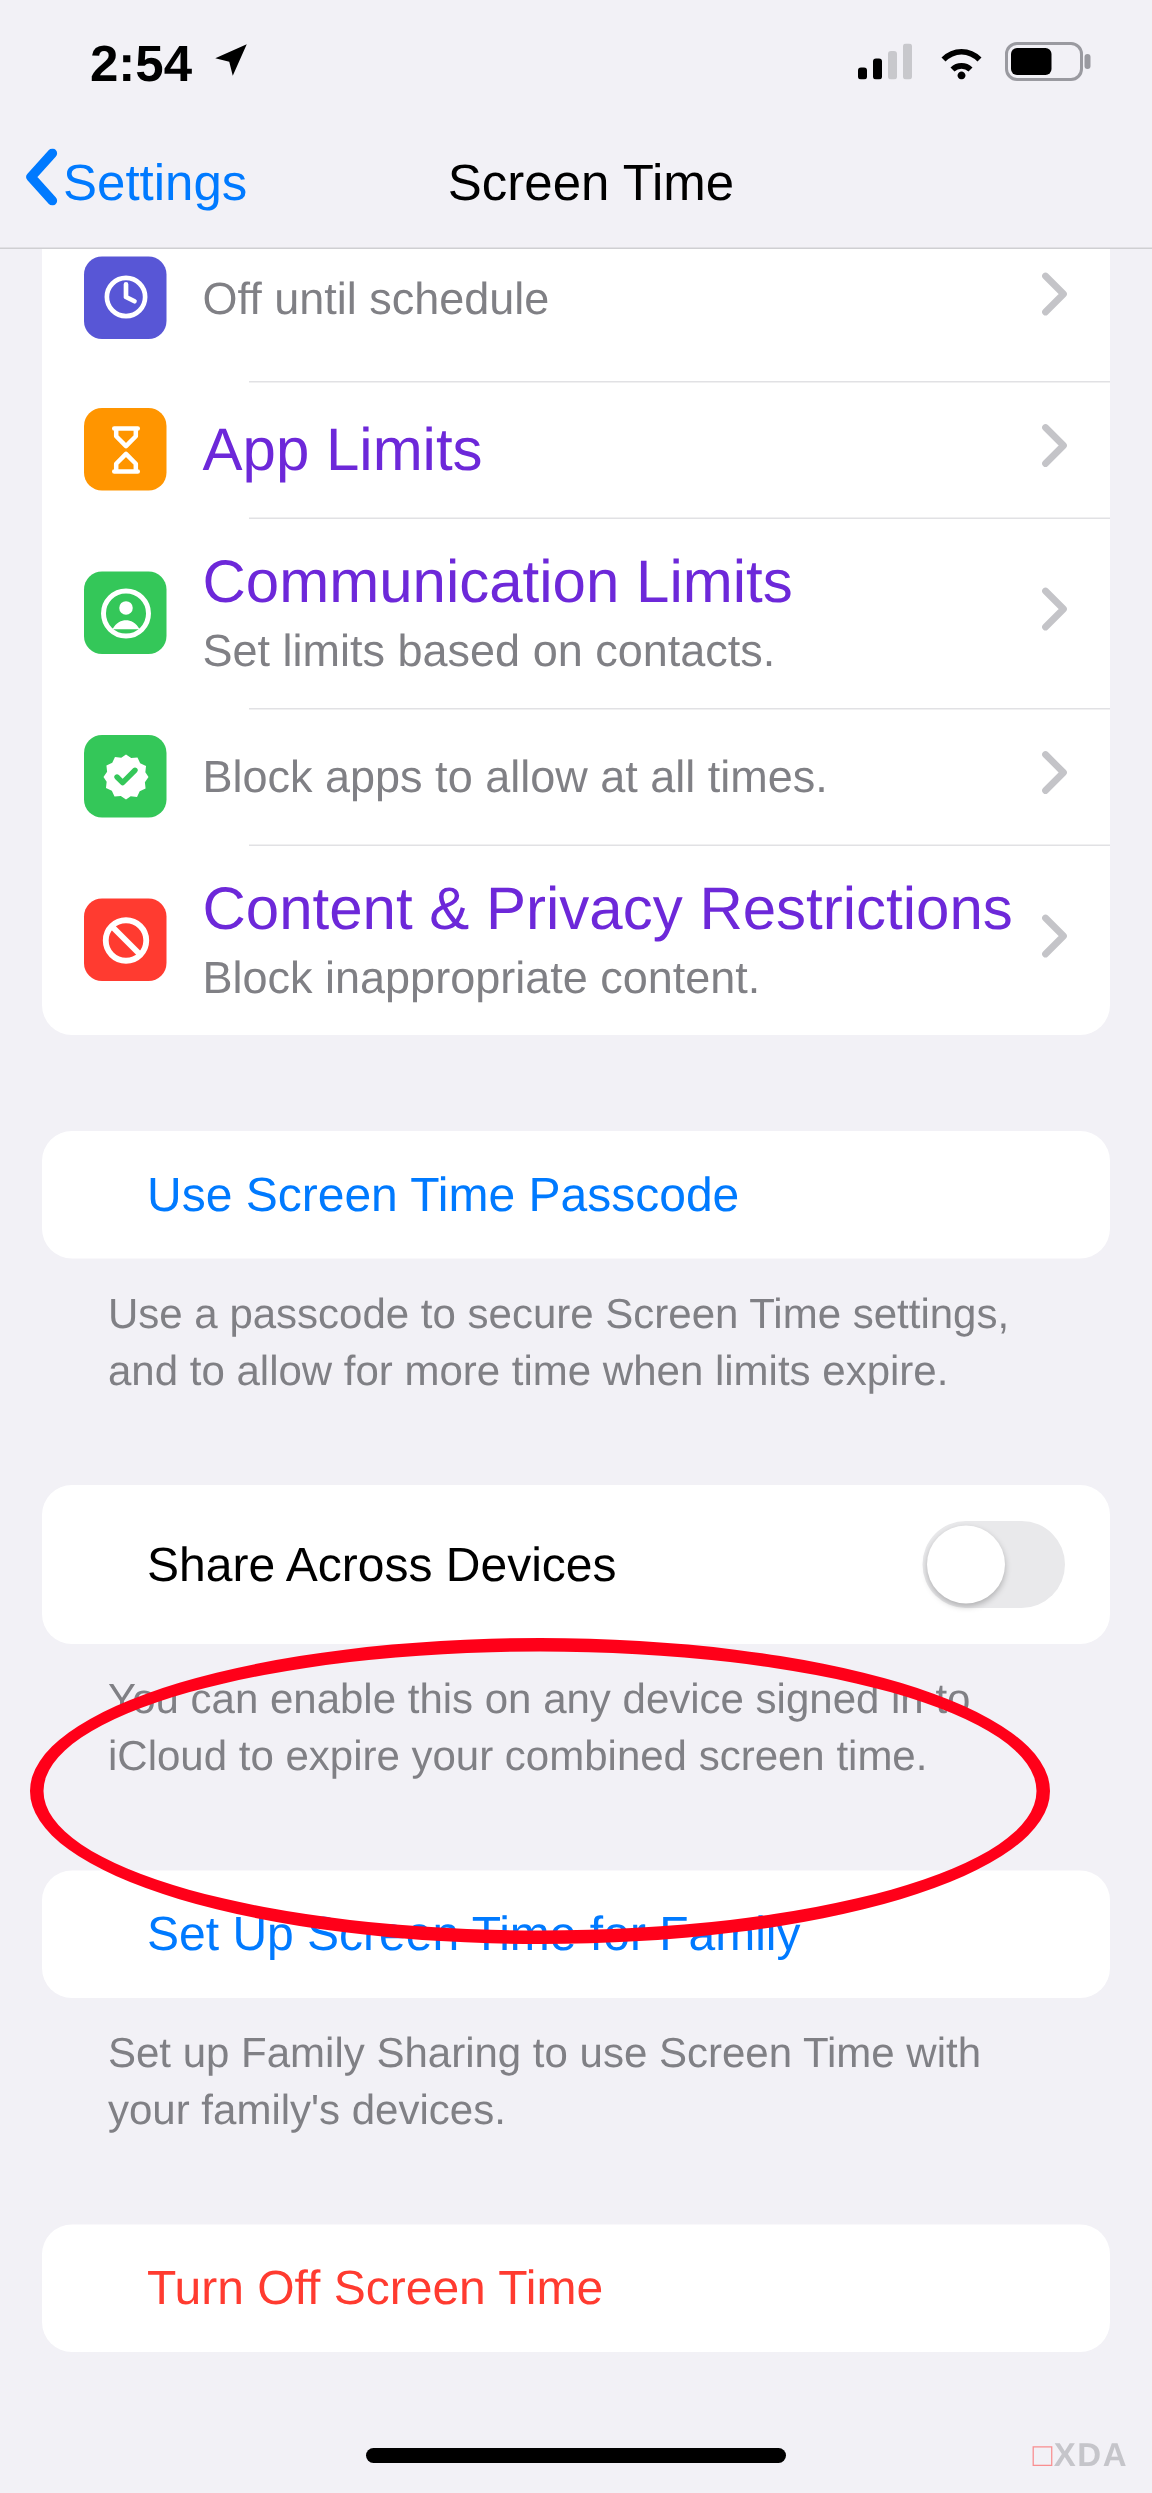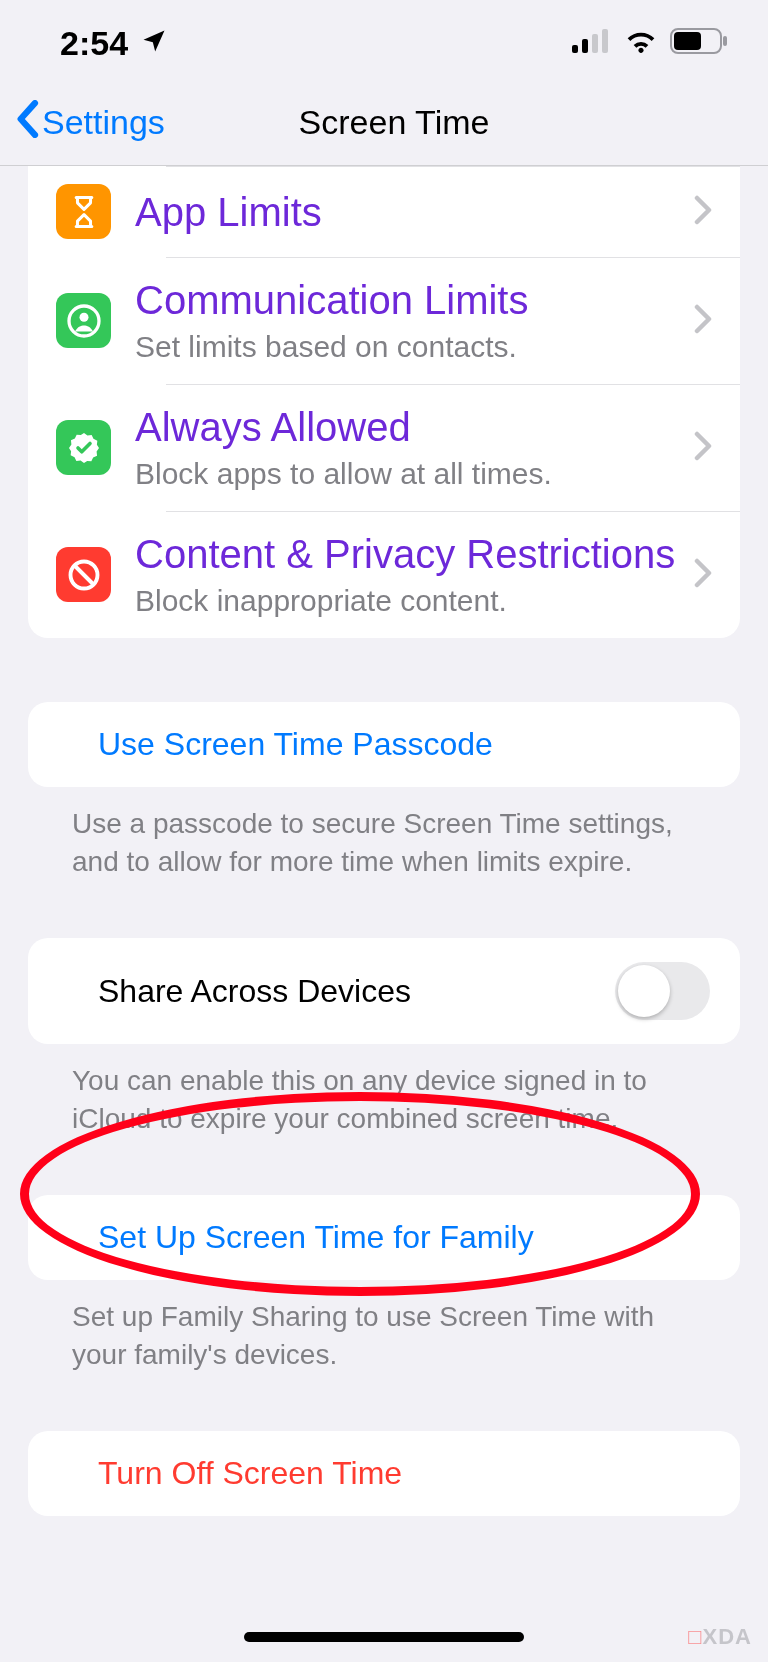--- a/index.html
+++ b/index.html
@@ -220,20 +220,36 @@
           <path d="M12 2 L3 12 L12 22" fill="none" stroke="#007aff" stroke-width="4" stroke-linecap="round" stroke-linejoin="round"></path>
         </svg>
     </span>
     <span>Settings</span>
   </div>
   <div class="nav-title">Screen Time</div>
 </div>
 
 <div class="group group-first">
 
+  <div class="row row-partial" style="padding-left:28px;">
+    <div class="row-icon" style="background:#5856d6">
+      <svg width="34" height="34" viewBox="0 0 24 24">
+          <circle cx="12" cy="12" r="9" fill="none" stroke="#fff" stroke-width="2.2"></circle>
+          <path d="M12 12 L12 6 M12 12 L16 14" stroke="#fff" stroke-width="2.2" stroke-linecap="round"></path>
+        </svg>
+    </div>
+    <div class="row-body">
+      <div class="row-sub">Off until schedule</div>
+    </div>
+    <span class="chevron">
+      <svg width="18" height="30" viewBox="0 0 12 20">
+          <path d="M2 2 L10 10 L2 18" fill="none" stroke="#c4c4c8" stroke-width="3" stroke-linecap="round" stroke-linejoin="round"></path>
+        </svg>
+    </span>
+  </div>
 
   <div class="row">
     <div class="row-sep" style="position:absolute;top:0;left:0;right:0;"></div>
     <div class="row-icon" style="background:#ff9500">
       <svg width="30" height="34" viewBox="0 0 20 26">
           <path d="M4 2h12M4 24h12M5 2v4l5 5 5-5V2M5 24v-4l5-5 5 5v4" fill="none" stroke="#fff" stroke-width="2.3" stroke-linecap="round" stroke-linejoin="round"></path>
         </svg>
     </div>
     <div class="row-body">
       <div class="row-title">App Limits</div>
@@ -267,21 +283,20 @@
 
   <div class="row">
     <div class="row-sep" style="position:absolute;top:0;left:0;right:0;"></div>
     <div class="row-icon" style="background:#34c759">
       <svg width="36" height="36" viewBox="0 0 24 24">
           <path d="M12 2l2.3 1.6 2.8-.3 1.2 2.6 2.6 1.2-.3 2.8L22 12l-1.6 2.3.3 2.8-2.6 1.2-1.2 2.6-2.8-.3L12 22l-2.3-1.6-2.8.3-1.2-2.6-2.6-1.2.3-2.8L2 12l1.6-2.3-.3-2.8 2.6-1.2 1.2-2.6 2.8.3z" fill="#fff"></path>
           <path d="M8 12l2.5 2.5L16 9" fill="none" stroke="#34c759" stroke-width="2.4" stroke-linecap="round" stroke-linejoin="round"></path>
         </svg>
     </div>
     <div class="row-body">
-      <div class="row-title">Always Allowed</div>
       <div class="row-sub">Block apps to allow at all times.</div>
     </div>
     <span class="chevron">
       <svg width="18" height="30" viewBox="0 0 12 20">
           <path d="M2 2 L10 10 L2 18" fill="none" stroke="#c4c4c8" stroke-width="3" stroke-linecap="round" stroke-linejoin="round"></path>
         </svg>
     </span>
   </div>
 
   <div class="row">

